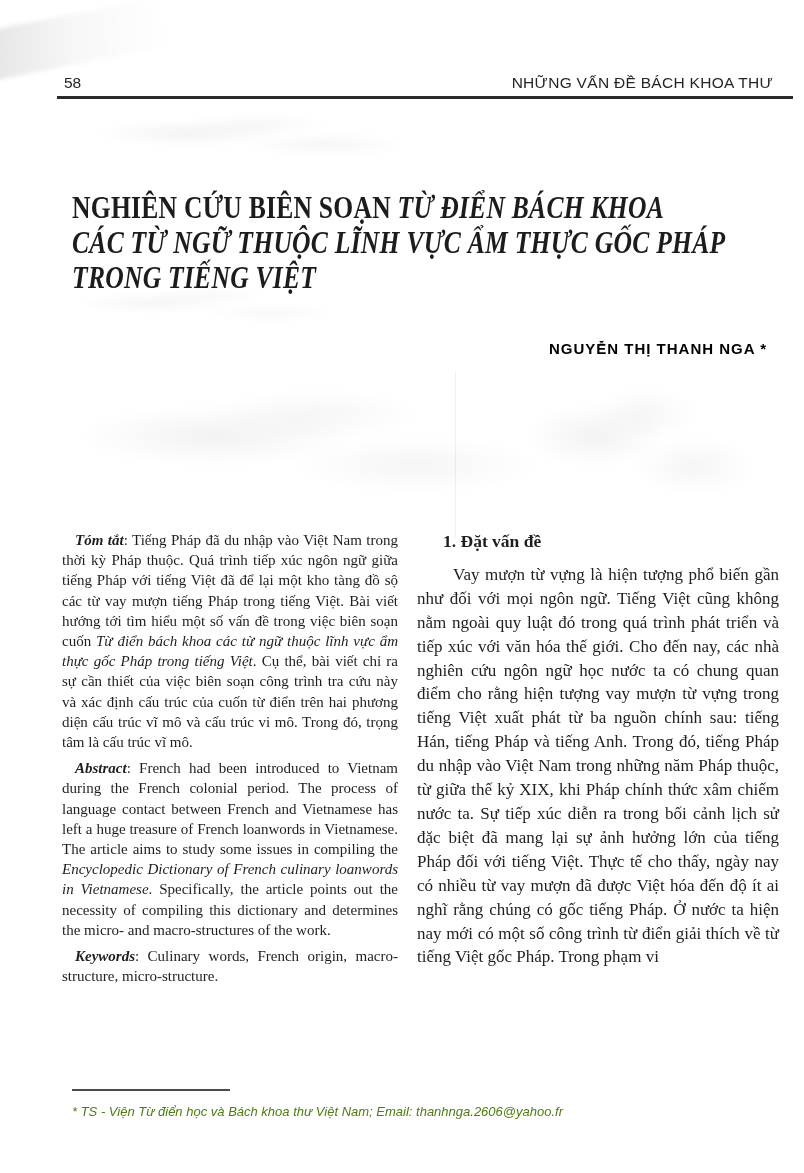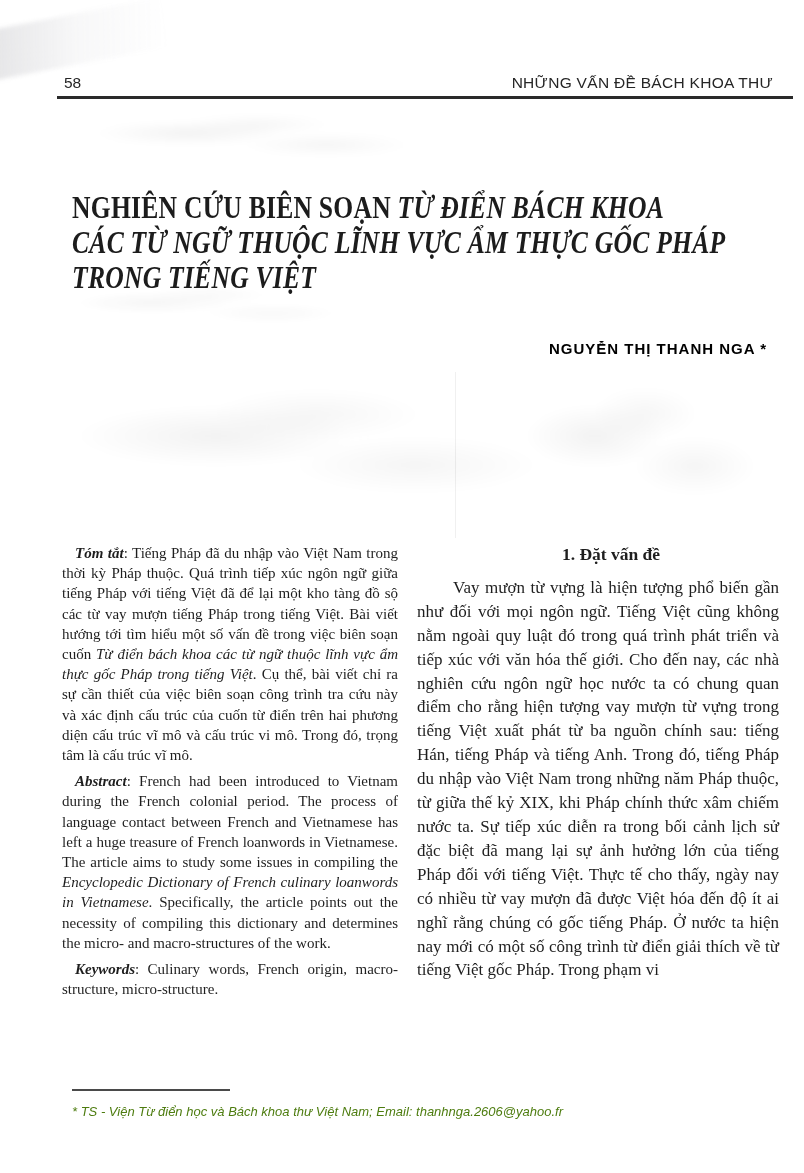--- a/index.html
+++ b/index.html
@@ -68,28 +68,28 @@
   .title .roman{font-style:normal;}
   .title .italic{font-style:italic;}
   
   .author{
     position:absolute;right:37px;top:340px;
     font-family:"Liberation Sans", sans-serif;
     font-weight:bold;font-size:15px;letter-spacing:1px;
     color:#000000;white-space:nowrap;
   }
   
-  .col{position:absolute;top:543px;text-align:justify;}
+  .col{position:absolute;top:530px;text-align:justify;}
   .col-left{left:62px;width:336px;font-size:15px;line-height:20.2px;}
   .col-right{left:417px;width:362px;font-size:17px;line-height:23.9px;}
   .col p{margin:0 0 6px 0;text-indent:13px;}
   .col-right p{margin:0;text-indent:36px;}
   .sec-heading{
     font-size:17.5px;font-weight:bold;margin:0 0 9px 0;
-    text-indent:26px;text-align:center;
+    text-indent:26px;text-align:left;
   }
   .i{font-style:italic;}
   .bi{font-style:italic;font-weight:bold;}
   
   .footnote-rule{
     position:absolute;left:72px;top:1089px;width:158px;height:2px;
     background:#4a4a4a;
   }
   .footnote{
     position:absolute;left:72px;top:1104px;width:700px;

